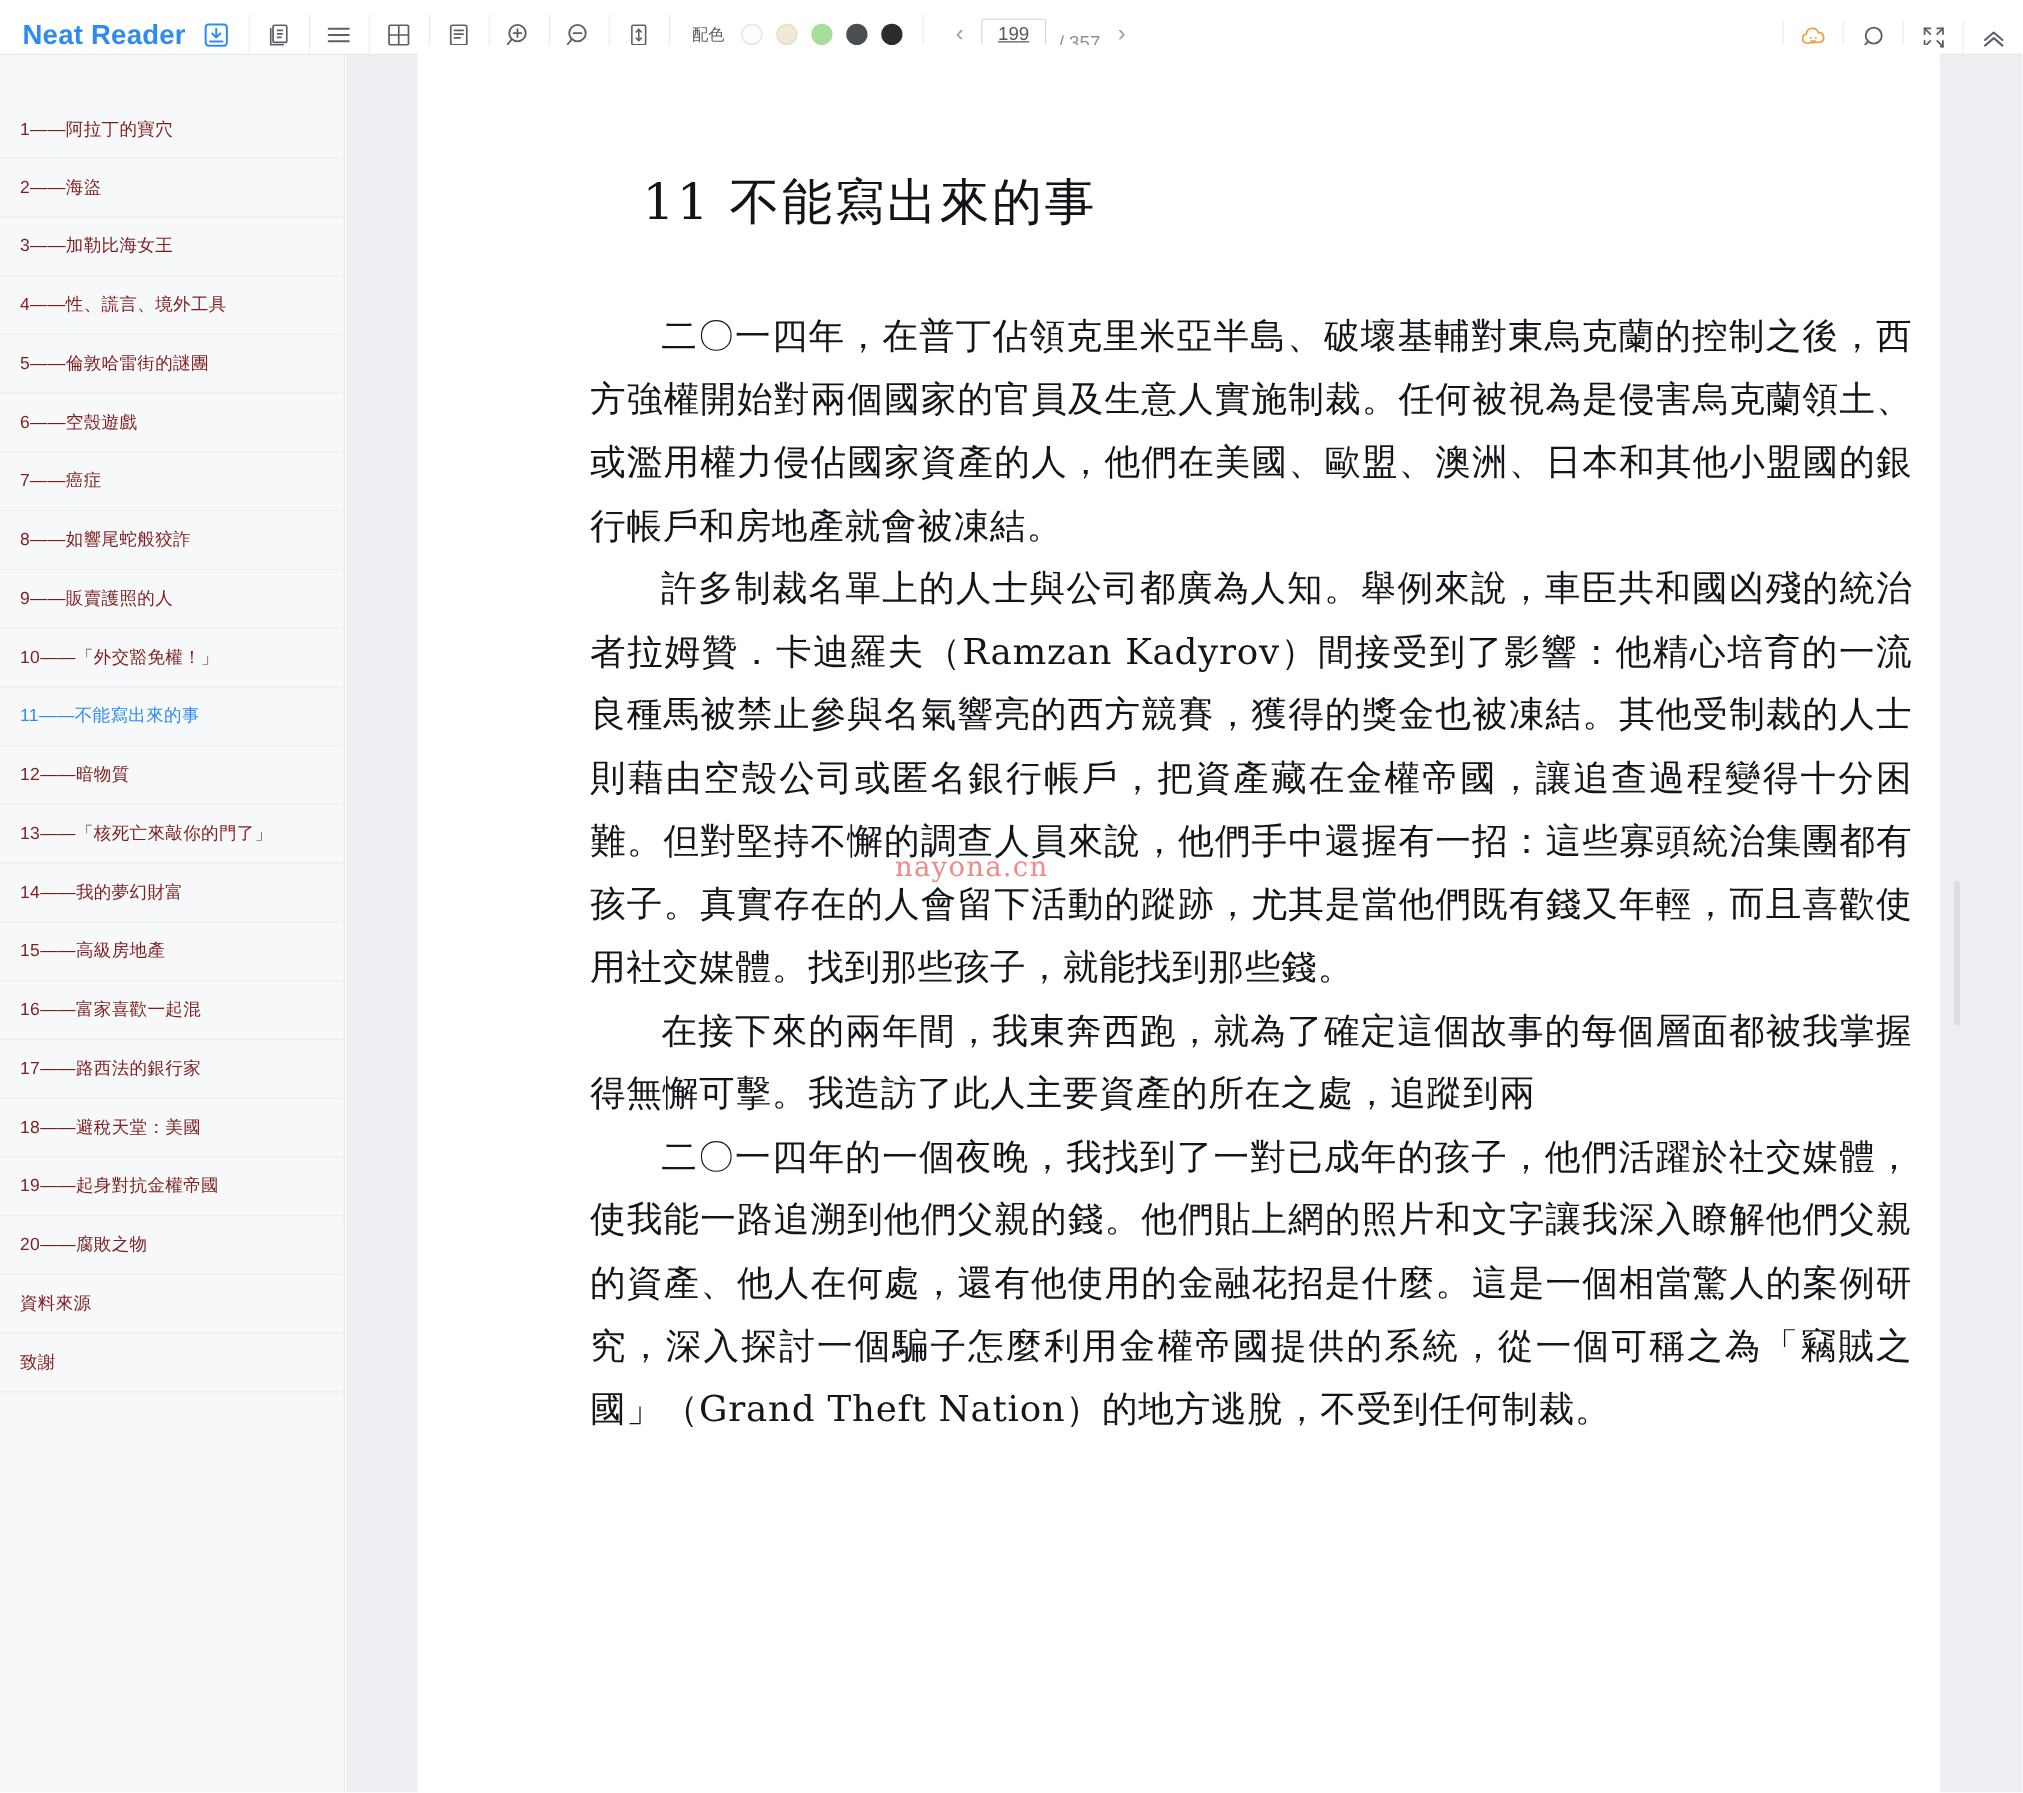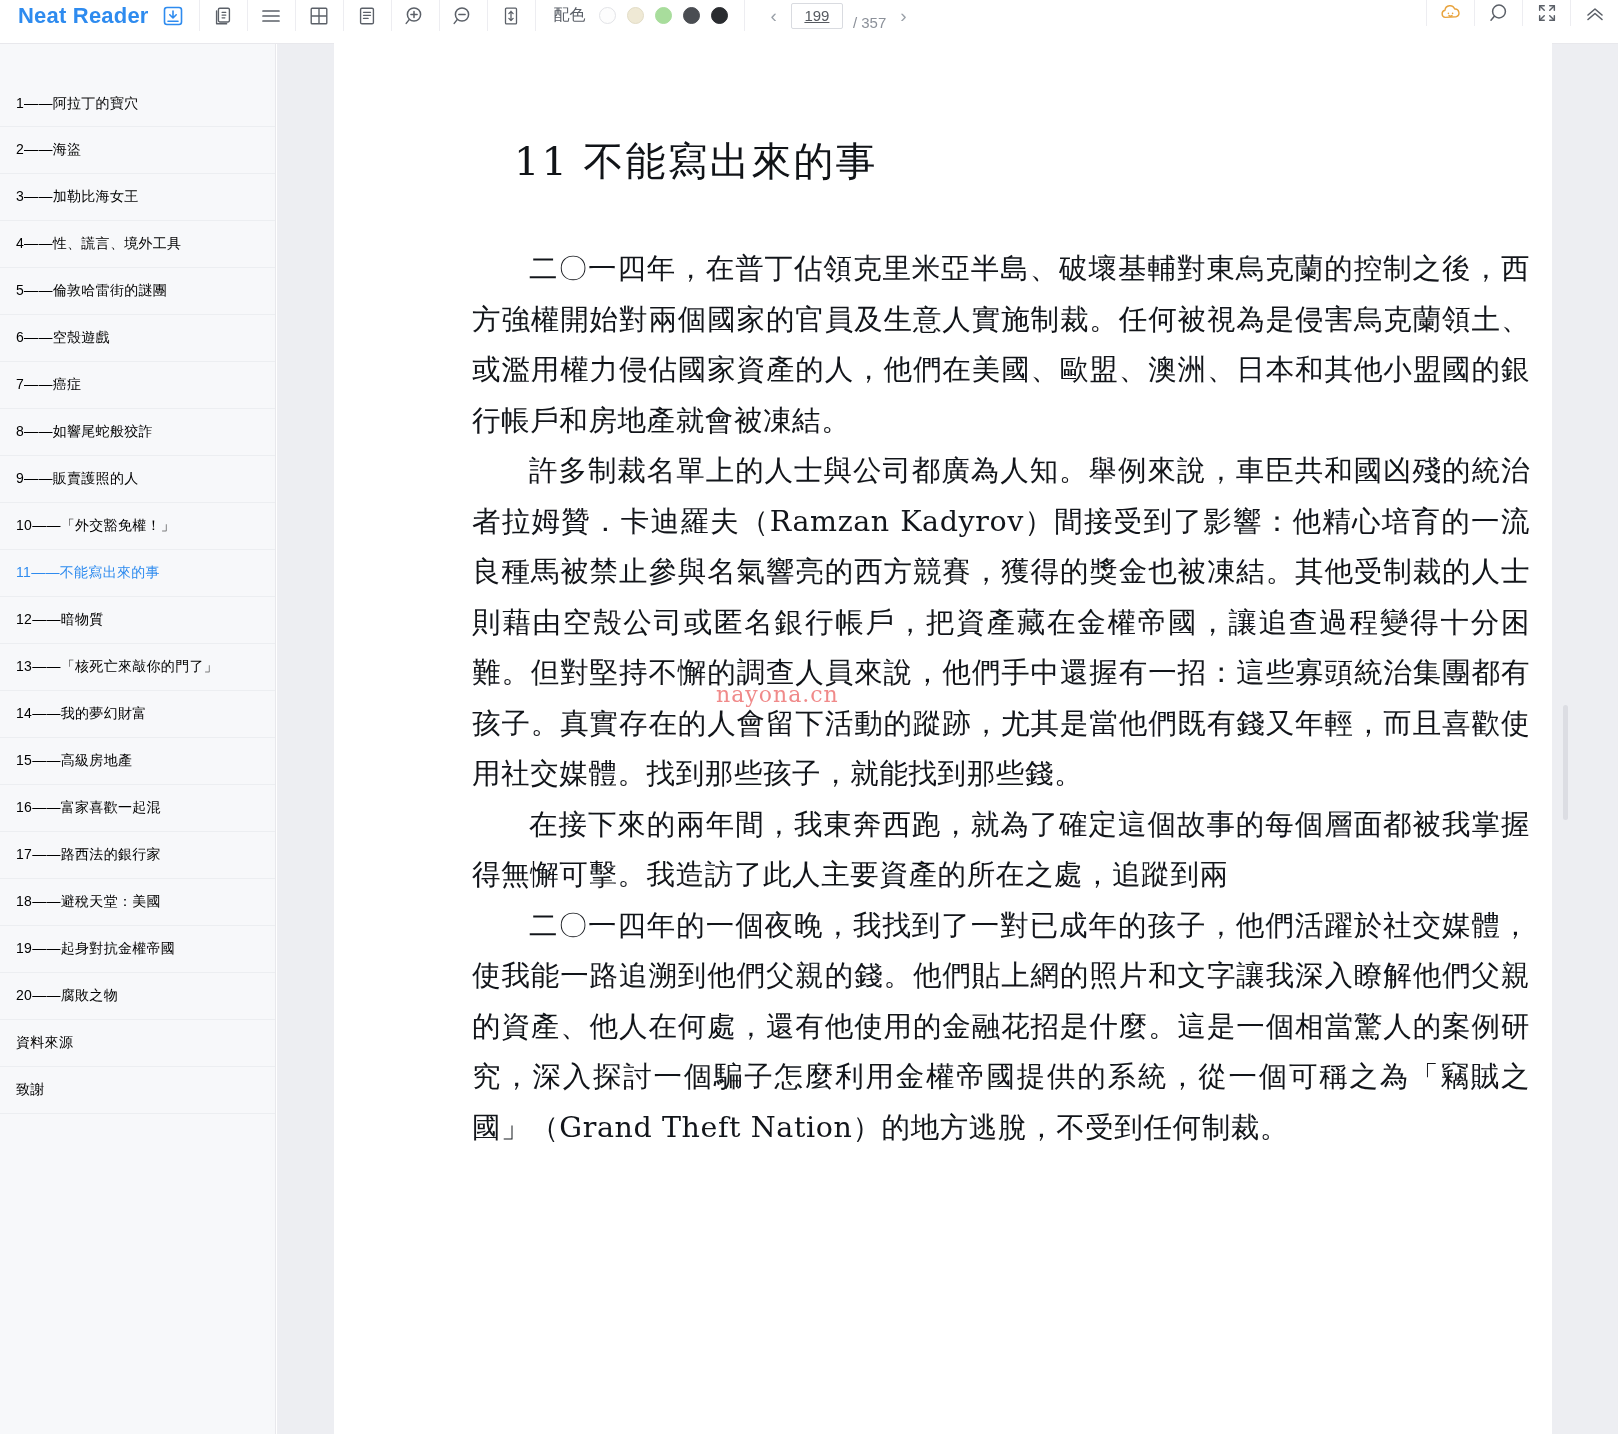--- a/index.html
+++ b/index.html
@@ -21,21 +21,21 @@
 
   
   .toolbar {
     position: absolute;
     top: 0; left: 0;
     width: 1618px;
     height: 44px;
     background: #ffffff;
     border-bottom: 1px solid #e8e8ec;
     display: flex;
-    align-items: flex-start;
+    align-items: flex-end;
     box-sizing: border-box;
   }
 
   .tb-left {
     display: flex;
     align-items: stretch;
   }
 
   .brand {
     display: flex;
@@ -64,21 +64,21 @@
   .tb-btn.first { border-left: 1px solid #ededf1; }
 
   .tb-colors {
     display: flex;
     align-items: center;
     gap: 11px;
     padding: 0 16px 0 18px;
     border-left: 1px solid #ededf1;
   }
   .tb-colors-label {
-    font-size: 16px;
+    font-size: 13px;
     color: #5b6068;
     margin-right: 2px;
     white-space: nowrap;
   }
   .swatch {
     width: 17px; height: 17px;
     border-radius: 50%;
     box-sizing: border-box;
   }
 
@@ -140,21 +140,21 @@
     margin: 0;
     list-style: none;
   }
   .toc-item {
     height: 47px;
     display: flex;
     align-items: center;
     padding: 0 14px 0 16px;
     border-bottom: 1px solid #eceef1;
     font-size: 14px;
-    color: #000000;
+    color: #7f1d1d;
     letter-spacing: 0.3px;
     white-space: nowrap;
     box-sizing: border-box;
     cursor: pointer;
   }
   .toc-item:first-child { border-top: 1px solid transparent; }
   .toc-item.active { color: #2e8bef; }
   .toc-top-pad { height: 36px; }
 
   

